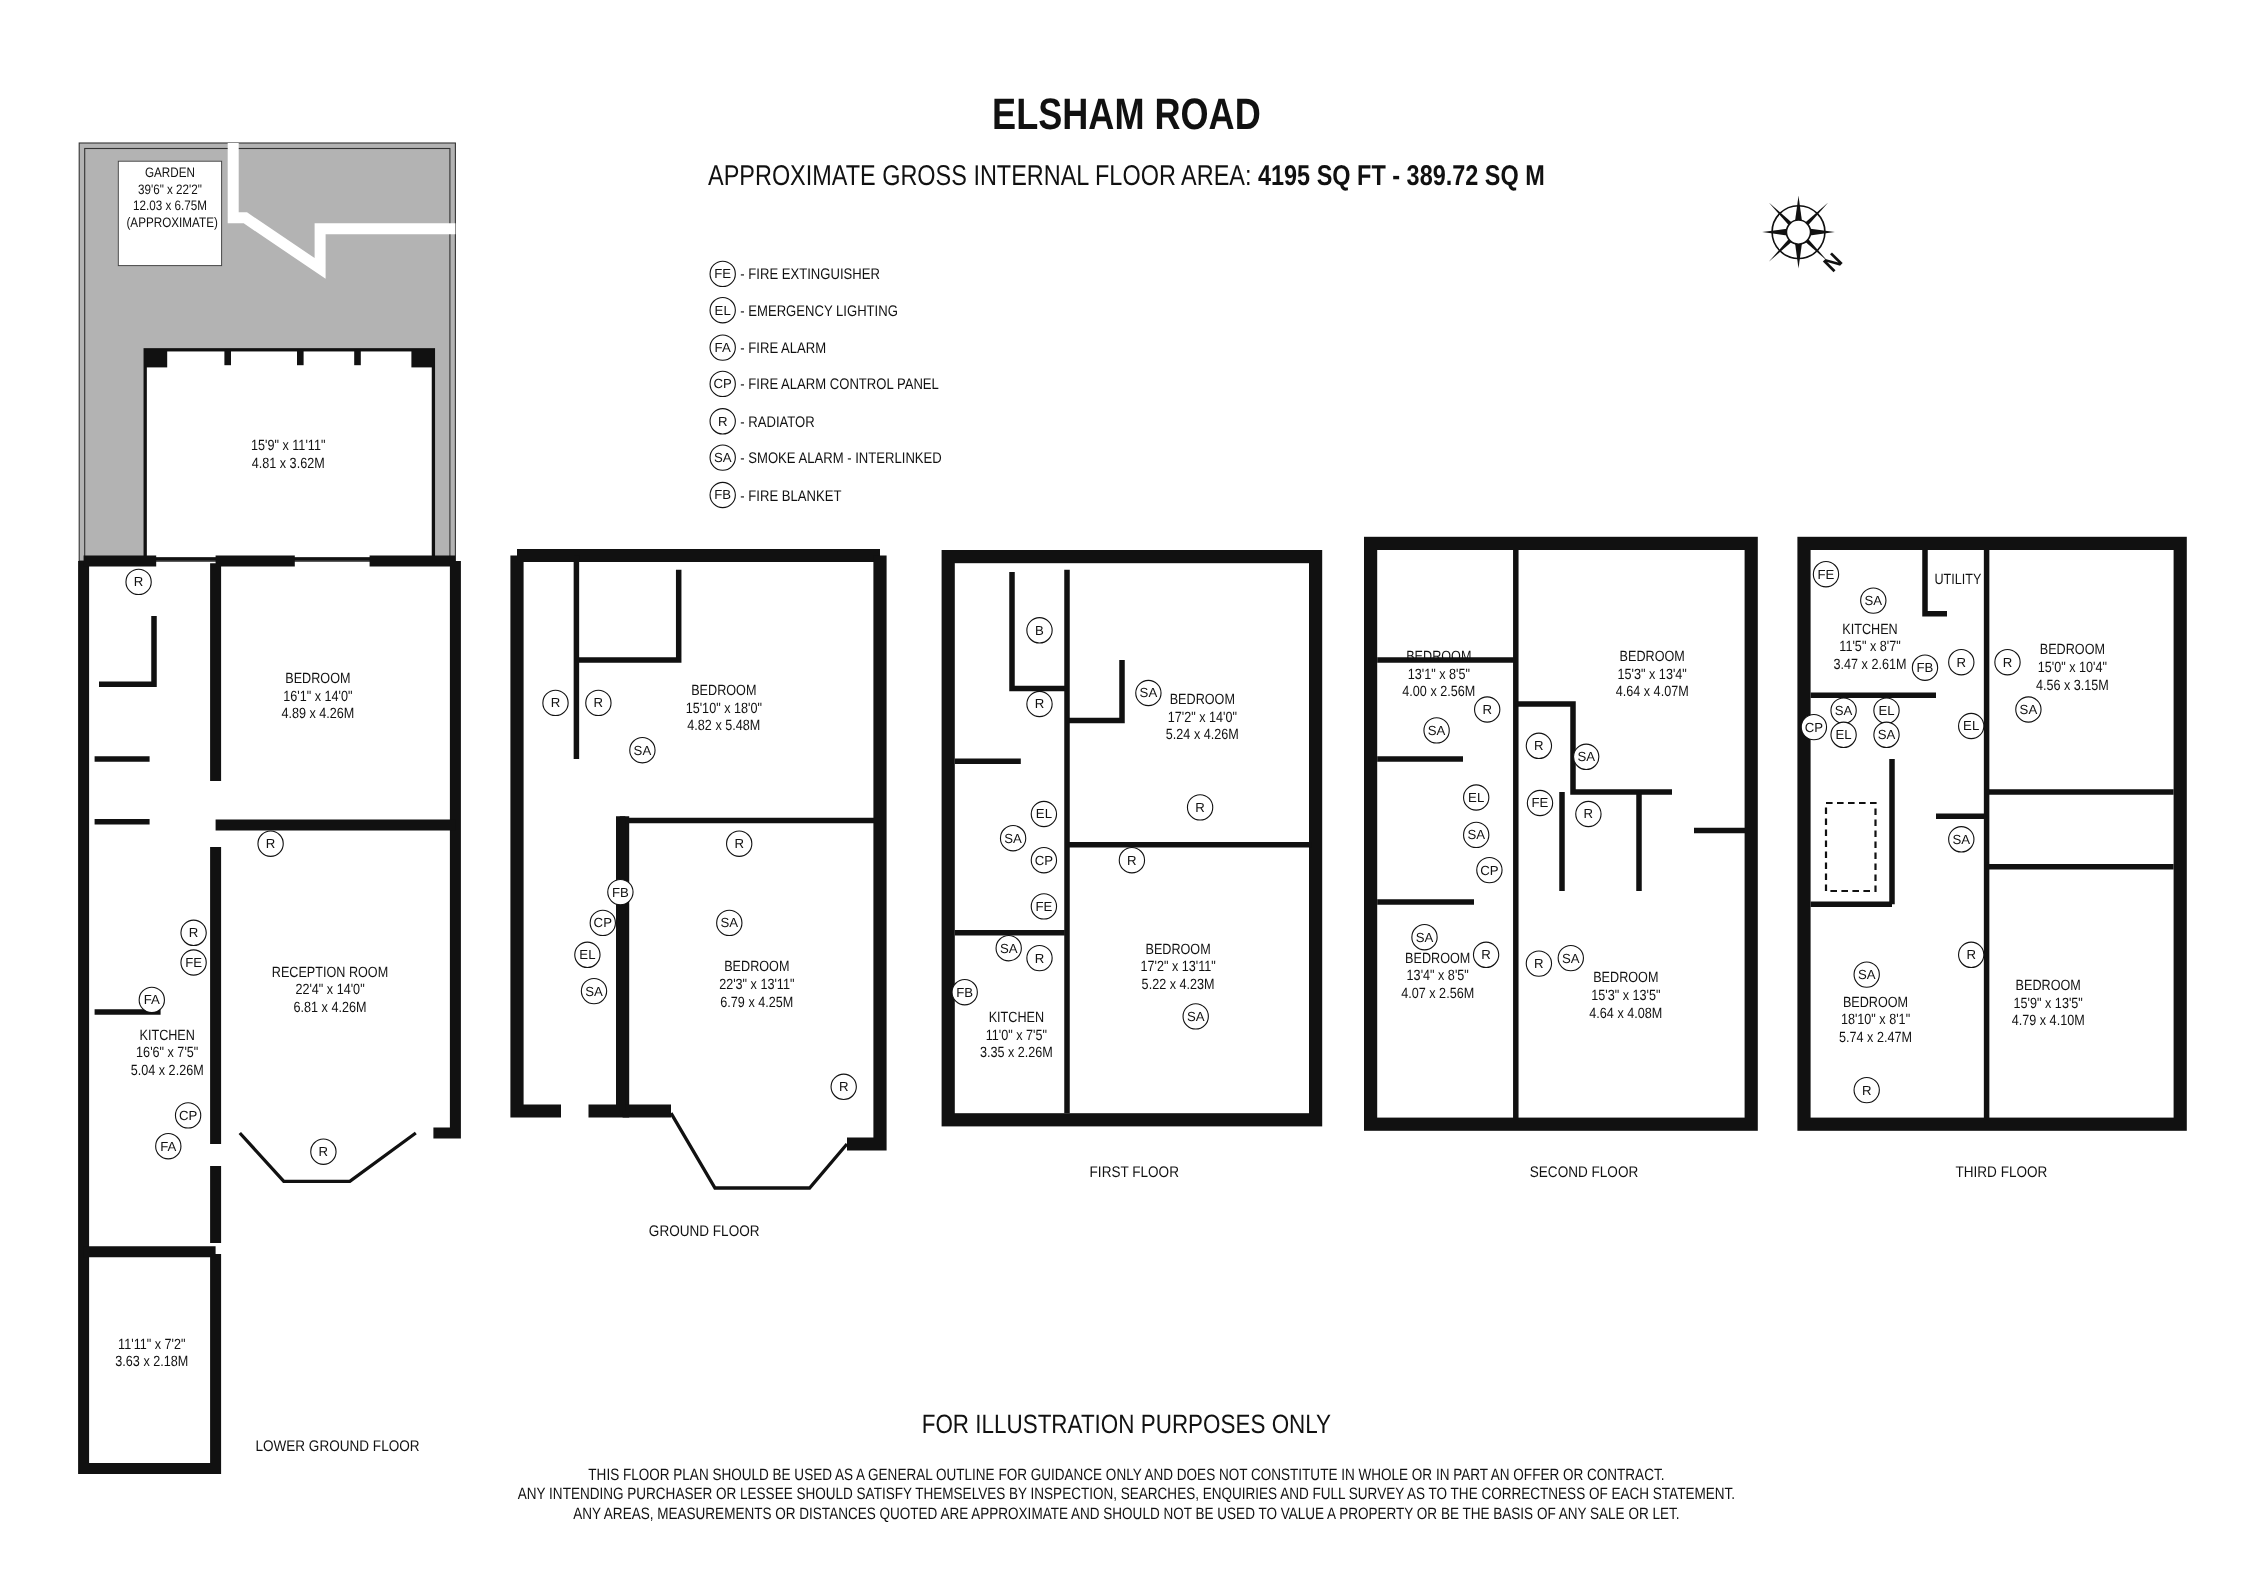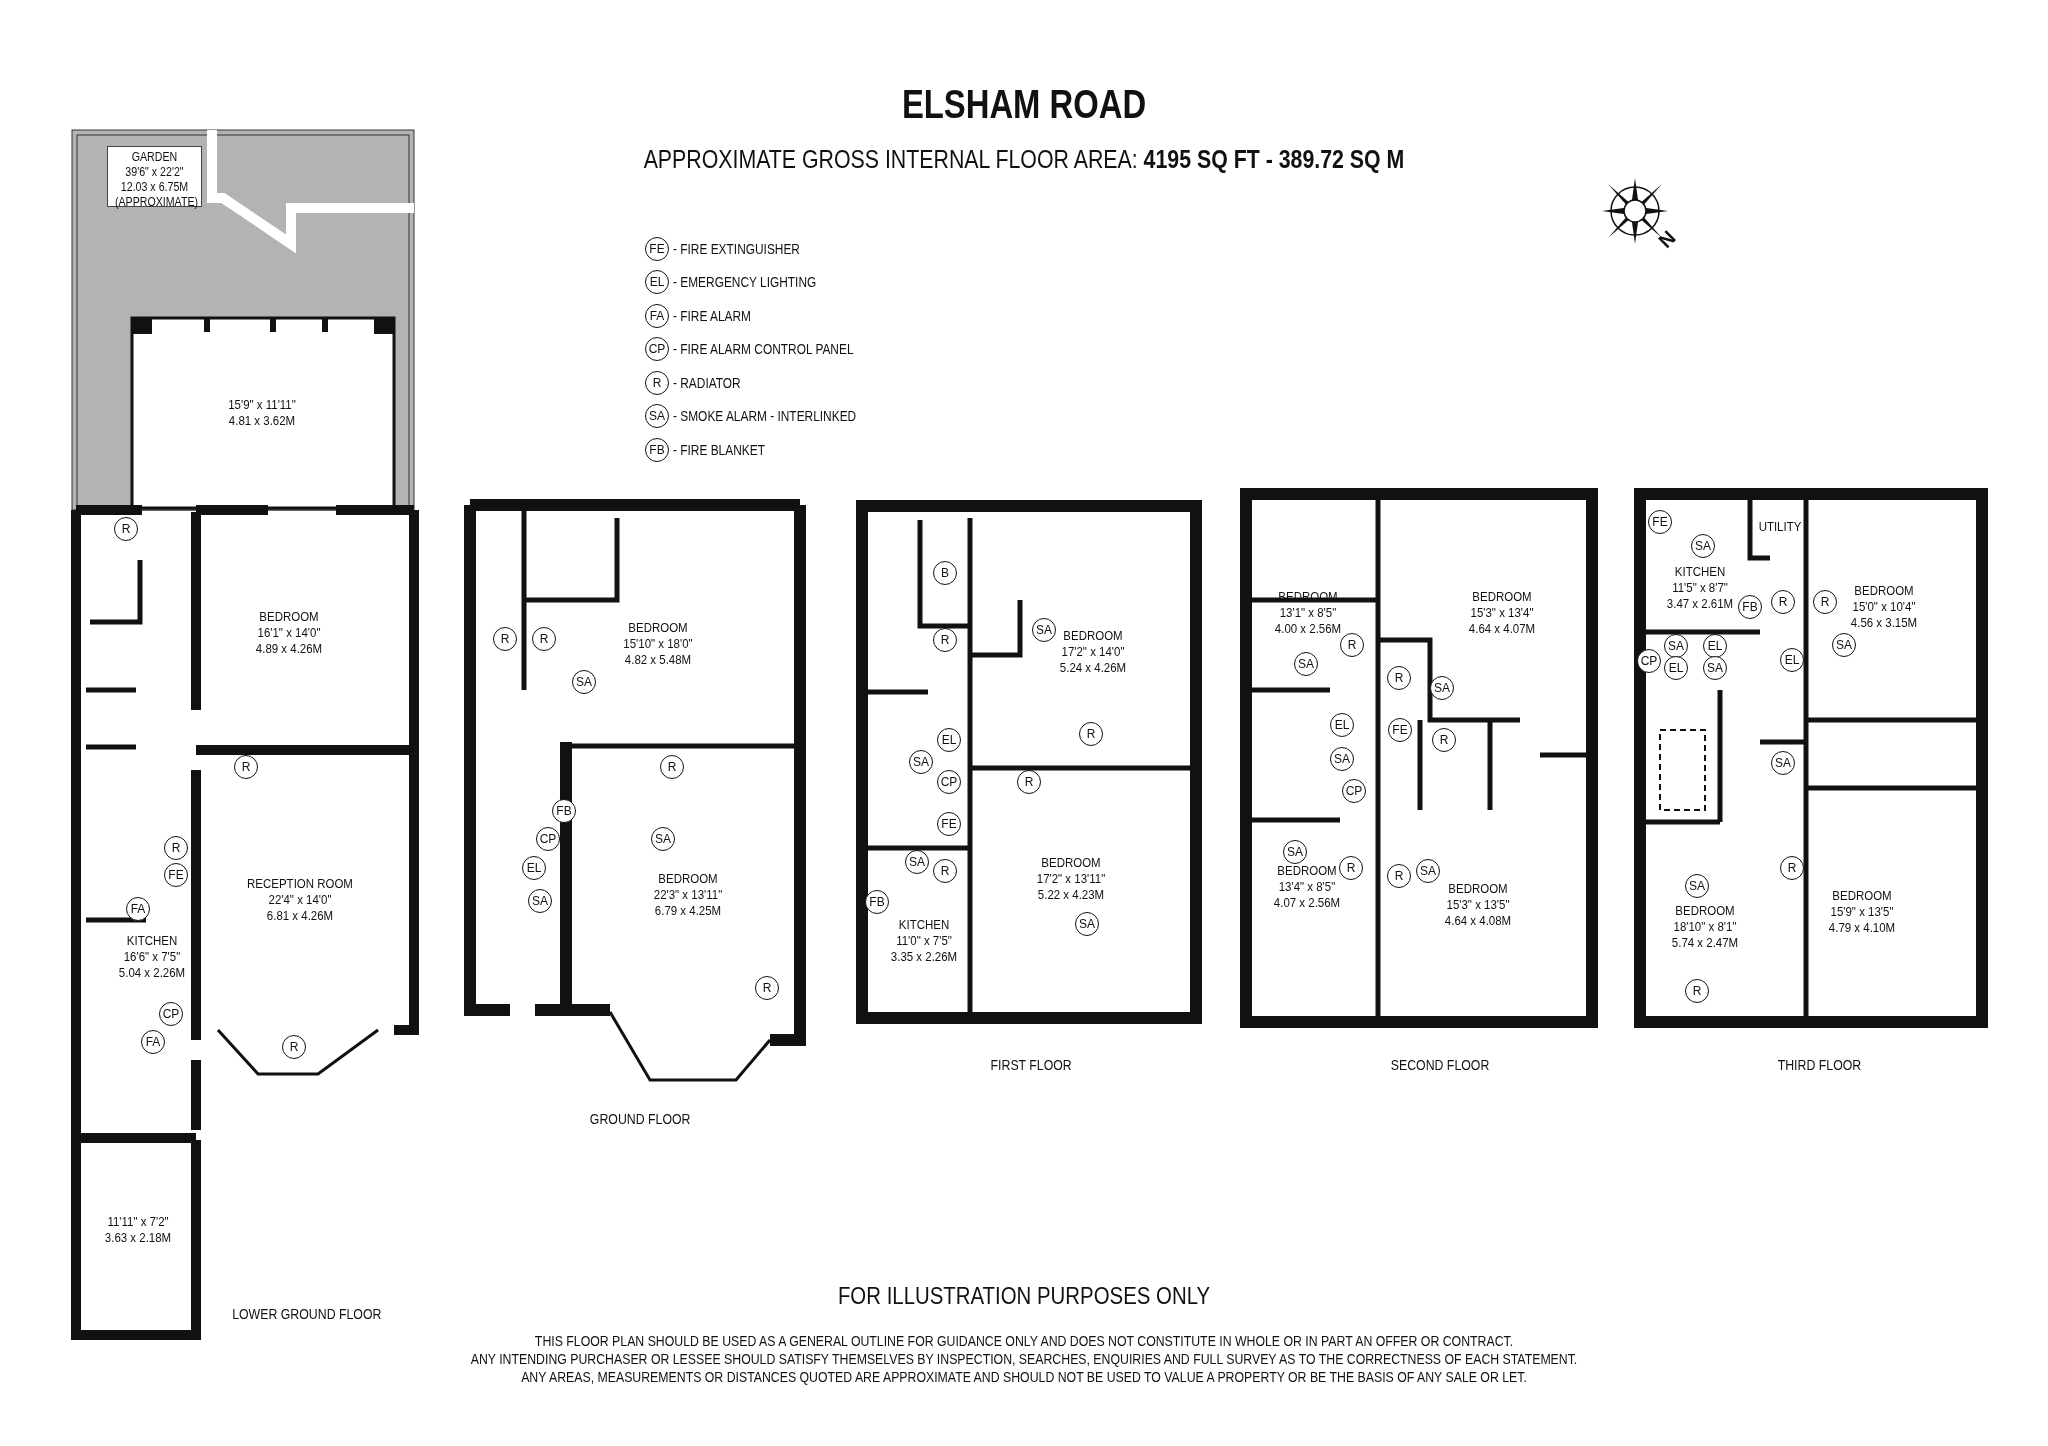--- a/index.html
+++ b/index.html
@@ -19,21 +19,21 @@
   .north { left:1660px; top:228px; font-size:20px; font-weight:bold; transform:rotate(-45deg); }
   svg.plan { position:absolute; left:0; top:0; }
   .floor-label { font-size:14px; text-align:center; white-space:nowrap; transform:scaleX(0.88); }
   .room-label { position:absolute; text-align:center; font-size:13.5px; line-height:16px; white-space:nowrap;
                 transform:translateX(-50%) scaleX(0.85); }
   .marker { position:absolute; width:24px; height:24px; border:1.3px solid #111; border-radius:50%;
             background:#fff; display:flex; align-items:center; justify-content:center; font-size:12px;
             box-sizing:border-box; transform:translate(-50%,-50%); }
   .illus { left:0; width:2048px; top:1282px; text-align:center; font-size:24px; transform:scaleX(0.85); transform-origin:1024px 0; }
   .disclaimer { left:0; width:2048px; top:1332px; text-align:center; font-size:15px; line-height:18px; transform:scaleX(0.82); transform-origin:1024px 0; }
-  .garden-box { position:absolute; left:107px; top:146px; width:95px; height:61px; background:#fff; border:1px solid #444;
+  .garden-box { position:absolute; left:107px; top:146px; width:95px; height:96px; background:#fff; border:1px solid #444;
                 box-sizing:border-box; font-size:12.5px; line-height:15px; text-align:center; padding-top:3px; }
   .garden-box span { display:block; transform:scaleX(0.85); white-space:nowrap; }
 </style>
 </head>
 <body>
 
 <div class="abs title">ELSHAM ROAD</div>
 <div class="abs subtitle">
   <span>APPROXIMATE GROSS INTERNAL FLOOR AREA:</span>
   <b>4195 SQ FT</b>

